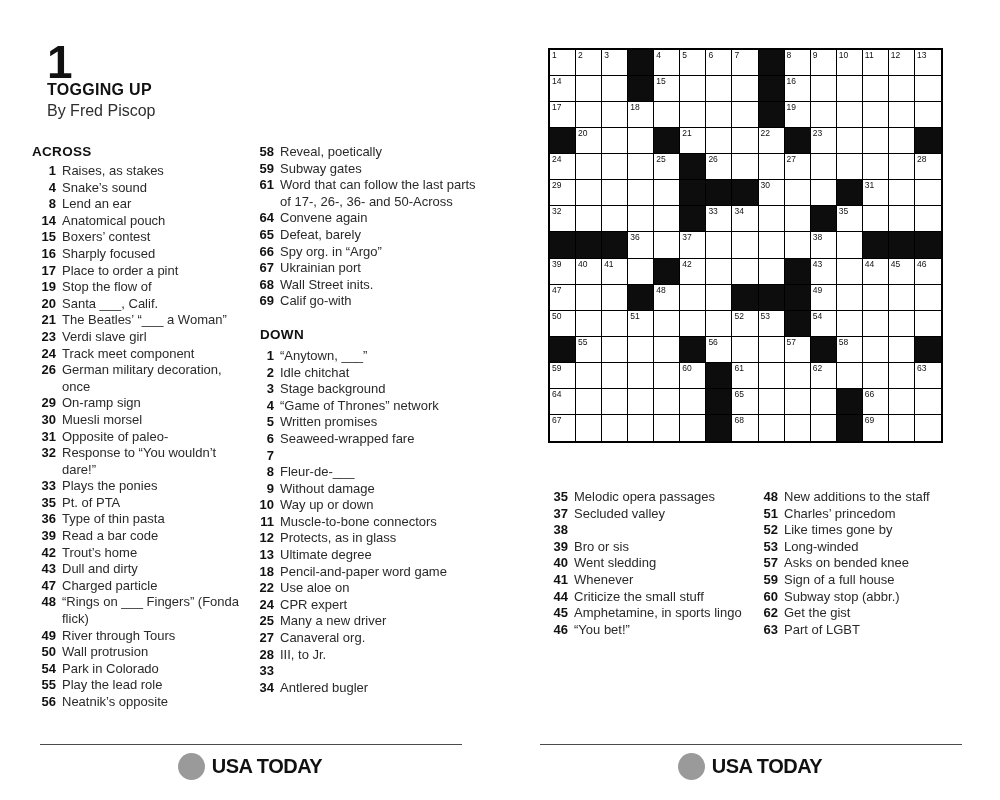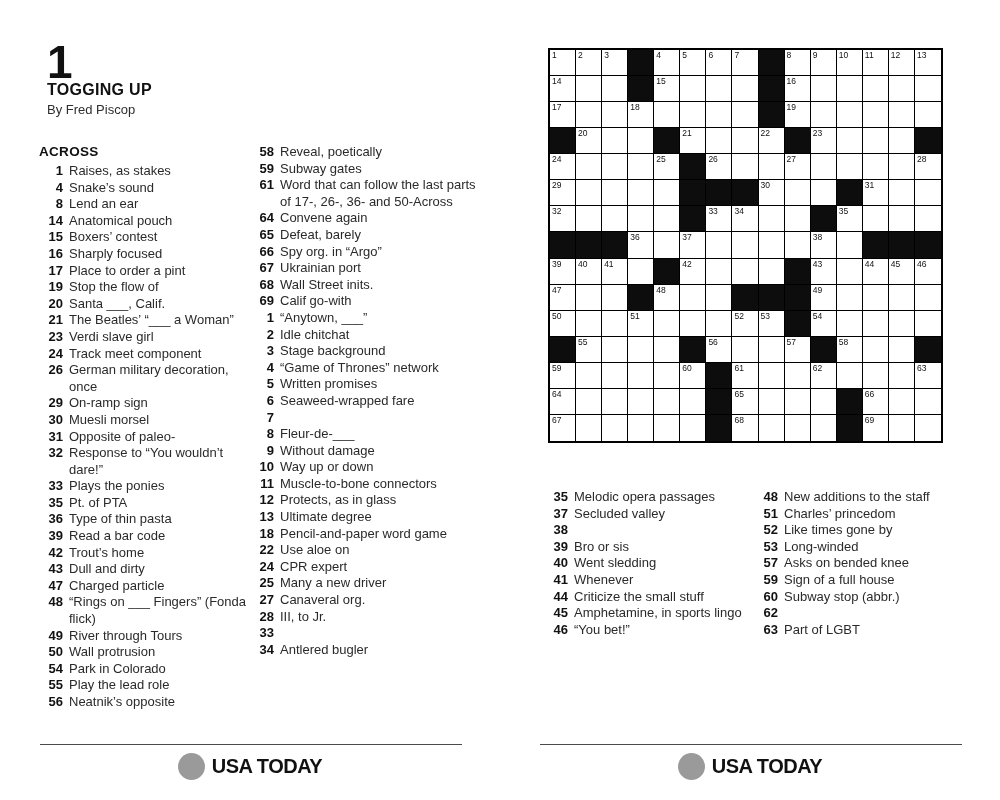--- a/index.html
+++ b/index.html
@@ -7,25 +7,25 @@
     width:1000px;height:800px;background:#ffffff;position:relative;
     font-family:"Liberation Sans",sans-serif;color:#1c1c1c;overflow:hidden;
   }
   .page{position:absolute;top:0;width:500px;height:800px;background:#fff;}
   .page-left{left:0;}
   .page-right{left:500px;}
 
   
   .pnum{position:absolute;left:47px;top:38px;font-size:46px;line-height:48px;font-weight:bold;letter-spacing:-1px;color:#111;}
   .ptitle{position:absolute;left:47px;top:78px;font-size:16px;line-height:24px;font-weight:bold;letter-spacing:.3px;color:#111;}
-  .byline{position:absolute;left:47px;top:102px;font-size:13px;color:#2e2e2e;}
+  .byline{position:absolute;left:47px;top:102px;font-size:16px;color:#2e2e2e;}
 
   
   .col{position:absolute;font-size:13px;}
-  .lcol1{left:31px;top:143px;width:228px;}
+  .lcol1{left:24px;top:143px;width:228px;}
   .lcol2{left:252px;top:144px;width:232px;}
   .rcol1{left:46px;top:489px;width:228px;}
   .rcol2{left:256px;top:489px;width:230px;}
   .heading{font-size:13.5px;font-weight:bold;letter-spacing:.3px;color:#111;line-height:17px;padding-left:8px;margin-bottom:3px;}
   .heading.down-h{margin-top:16px;margin-bottom:5px;}
   .clue{display:flex;line-height:16.6px;}
   .cnum{flex:0 0 32px;text-align:right;font-weight:bold;margin-right:6px;color:#111;}
   .lcol2 .cnum,.rcol1 .cnum,.rcol2 .cnum{flex:0 0 22px;}
   .ctext{flex:1;color:#2a2a2a;}
 
@@ -213,20 +213,21 @@
         </div>
         <div class="clue">
           <span class="cnum">68</span>
           <span class="ctext">Wall Street inits.</span>
         </div>
         <div class="clue">
           <span class="cnum">69</span>
           <span class="ctext">Calif go-with</span>
         </div>
       </div>
+    <div class="heading down-h">DOWN</div>
     <div>
         <div class="clue">
           <span class="cnum">1</span>
           <span class="ctext">“Anytown, ___”</span>
         </div>
         <div class="clue">
           <span class="cnum">2</span>
           <span class="ctext">Idle chitchat</span>
         </div>
         <div class="clue">
@@ -741,20 +742,21 @@
       <div class="clue">
         <span class="cnum">59</span>
         <span class="ctext">Sign of a full house</span>
       </div>
       <div class="clue">
         <span class="cnum">60</span>
         <span class="ctext">Subway stop (abbr.)</span>
       </div>
       <div class="clue">
         <span class="cnum">62</span>
+        <span class="ctext">Get the gist</span>
       </div>
       <div class="clue">
         <span class="cnum">63</span>
         <span class="ctext">Part of LGBT</span>
       </div>
     </div>
 
   <div class="footer-rule"></div>
   <div class="logo">
     <span class="logo-circle"></span>

